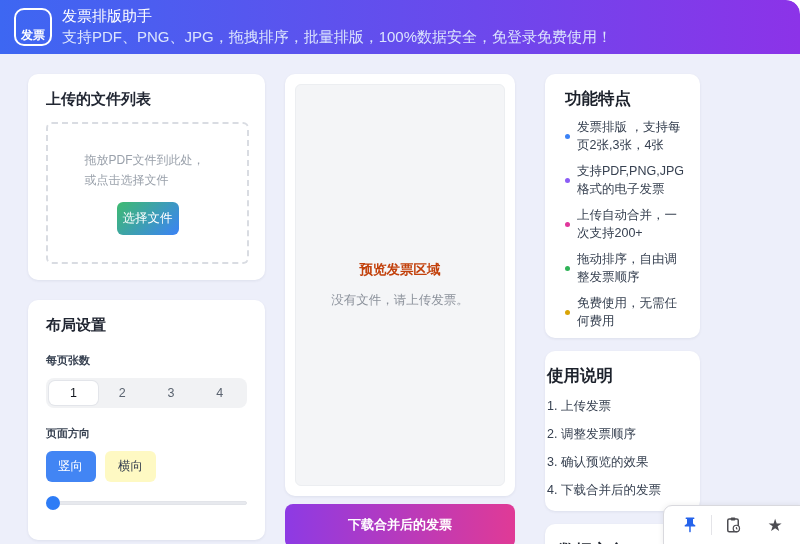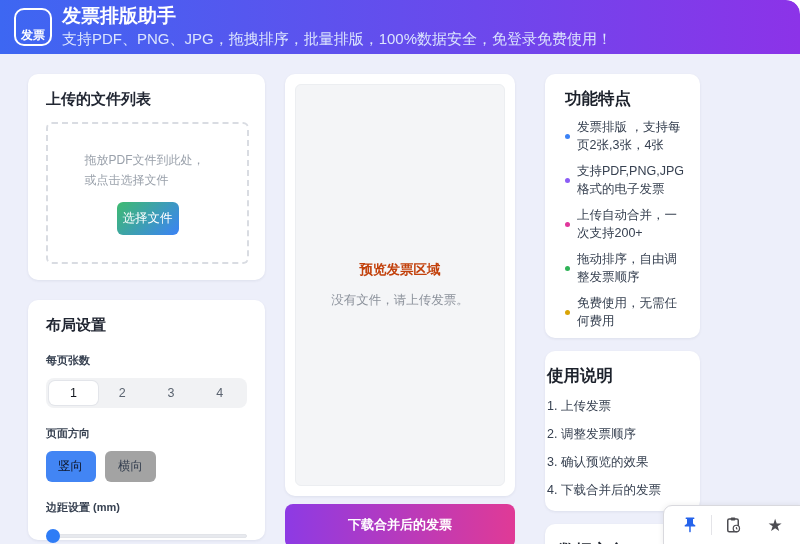--- a/index.html
+++ b/index.html
@@ -7,21 +7,21 @@
     font-family:"Liberation Sans","DejaVu Sans",sans-serif; }
   .page { width:800px; height:544px; background:#edeffa; border-top-right-radius:14px; overflow:hidden; position:relative; }
 
   
   .header { height:54px; background:linear-gradient(90deg,#3d67f2 0%,#8c33e8 100%);
     display:flex; align-items:center; padding:0 14px; border-top-right-radius:14px; }
   .logo { width:38px; height:38px; border:2px solid #fff; border-radius:10px;
     display:flex; align-items:flex-end; justify-content:center; color:#fff; font-weight:bold;
     font-size:12px; flex:0 0 auto; }
   .header-text { margin-left:10px; }
-  .header-title { color:#fff; font-size:19px; font-weight:bold; line-height:1.15; }
+  .header-title { color:#fff; font-size:15px; font-weight:normal; line-height:1.15; }
   .header-sub { color:#dbe4fd; font-size:15px; margin-top:3px; }
 
   
   .content { display:flex; padding:20px 0 0 28px; align-items:flex-start; }
   .col-left { width:237px; flex:0 0 auto; }
   .col-mid { width:230px; flex:0 0 auto; margin-left:20px; }
   .col-right { width:155px; flex:0 0 auto; margin-left:30px; }
 
   .card { background:#fff; border-radius:10px; box-shadow:0 1px 3px rgba(20,30,60,.07); }
 
@@ -37,22 +37,22 @@
 
   
   .settings-card { margin-top:20px; padding:16px 18px 24px 18px; height:240px; }
   .field-label { font-size:11px; font-weight:bold; color:#374151; margin-top:18px; }
   .segmented { margin-top:10px; background:#f1f2f4; border-radius:8px; padding:3px; display:flex; }
   .seg-opt { flex:1; text-align:center; font-size:12.5px; color:#5b6470; padding:5px 0;
     border-radius:6px; cursor:pointer; }
   .seg-opt.selected { background:#fff; color:#14181f; box-shadow:0 0 0 1px #e3e5ea; }
   .orient-row { margin-top:10px; display:flex; gap:9px; }
   .orient-btn { border:none; font-size:12.5px; padding:7px 13px; border-radius:6px;
-    background:#a3a3a3; color:#374151; cursor:pointer; font-family:inherit; }
-  .orient-btn.selected { background:#4285f4; color:#0f172a;padding-left:12px; }
+    background:#fef9c3; color:#374151; cursor:pointer; font-family:inherit; }
+  .orient-btn.selected { background:#4285f4; color:#ffffff;padding-left:12px; }
   .slider { margin-top:14px; position:relative; height:14px; }
   .slider-track { position:absolute; left:0; right:0; top:5px; height:4px; background:#e7e9ee;
     border-radius:3px; border:1px solid #e2e4e9; }
   .slider-thumb { position:absolute; left:0; top:0; width:14px; height:14px; border-radius:50%;
     background:#2e7cf6; }
 
   
   .preview-card { height:422px; padding:10px; }
   .preview-area { height:100%; background:#f4f5f7; border:1px solid #eceef1; border-radius:6px;
     display:flex; flex-direction:column; align-items:center; justify-content:center; gap:13px; }
@@ -118,21 +118,20 @@
           <div class="seg-opt">3</div>
           <div class="seg-opt">4</div>
         </div>
 
         <div class="field-label">页面方向</div>
         <div class="orient-row">
           <button class="orient-btn selected">竖向</button>
           <button class="orient-btn">横向</button>
         </div>
 
-        <div class="field-label">边距设置 (mm)</div>
         <div class="slider">
           <div class="slider-track"></div>
           <div class="slider-thumb"></div>
         </div>
 
       </div>
     </div>
 
     <div class="col-mid">
       <div class="card preview-card">

